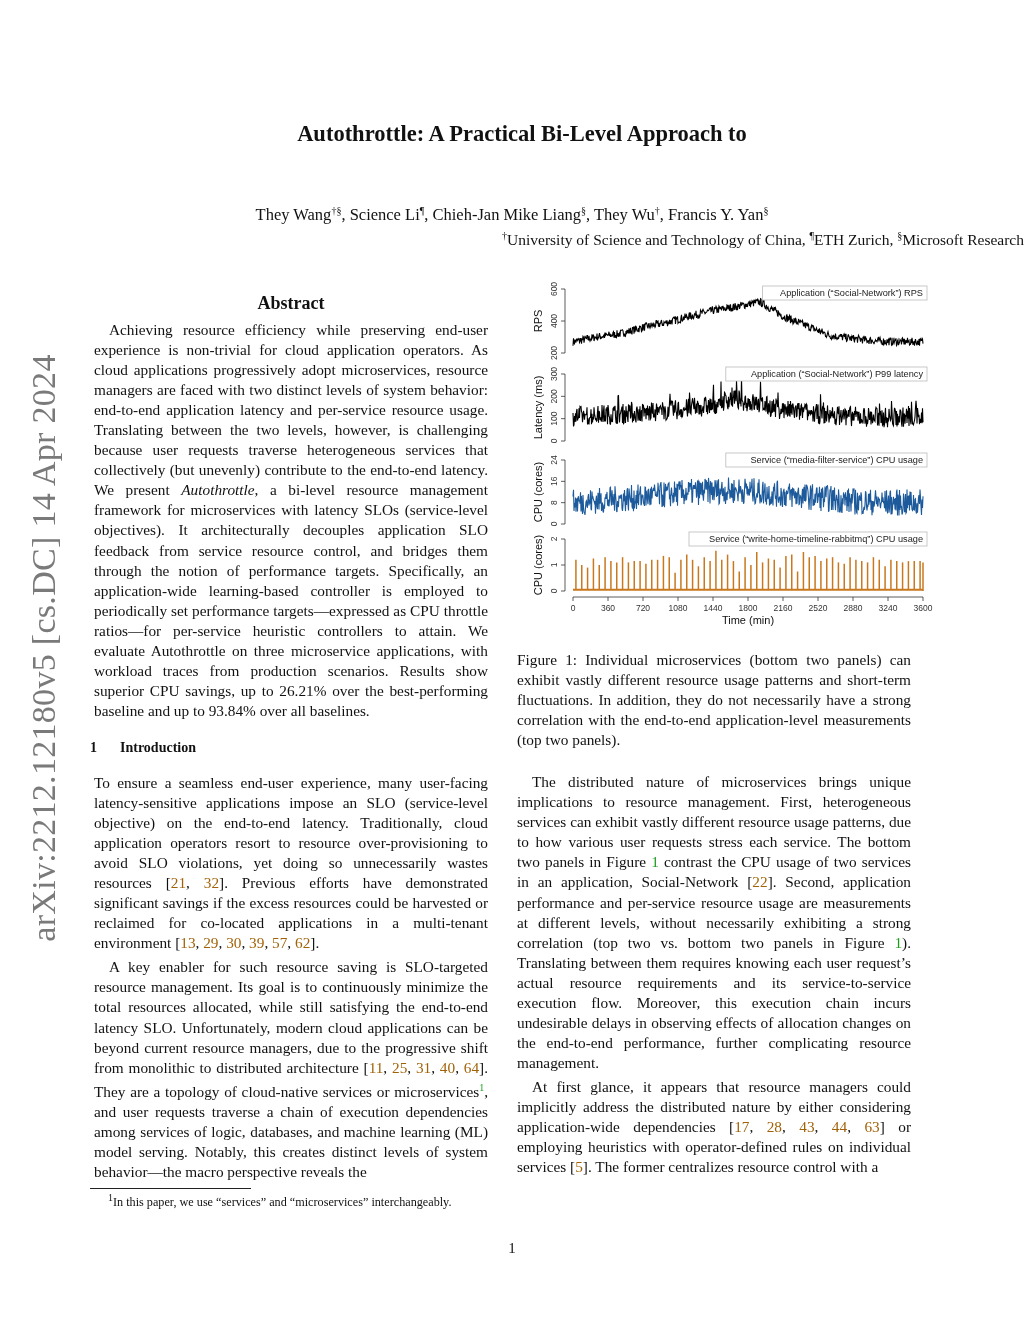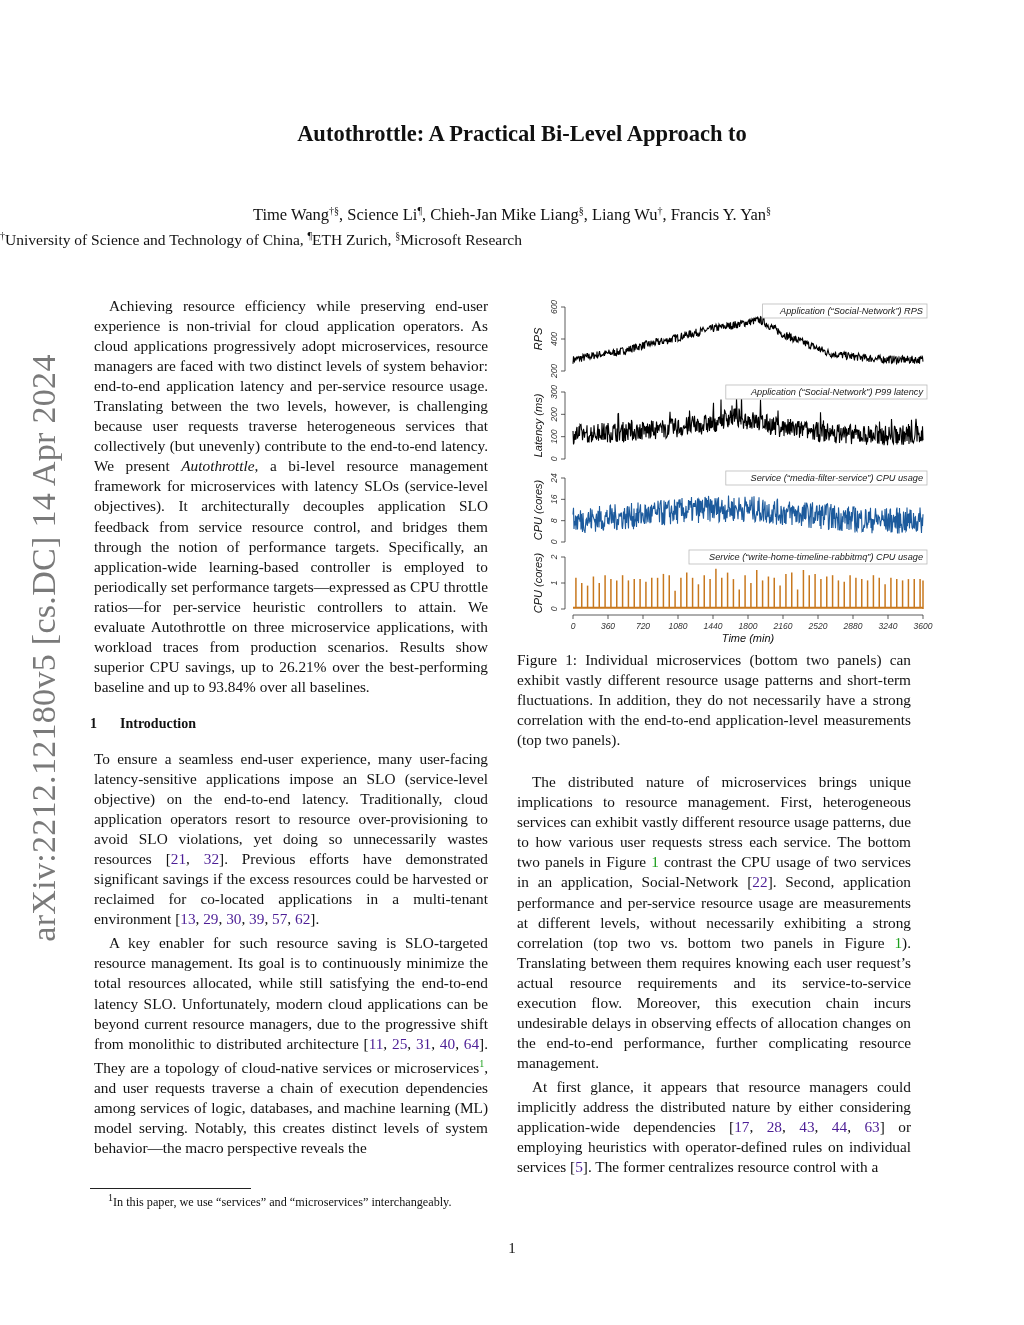--- a/index.html
+++ b/index.html
@@ -1,66 +1,67 @@
 <!DOCTYPE html>
 <html><head>
 <meta charset="utf-8">
 <style>
   html, body { margin: 0; padding: 0; background: #ffffff; }
   body { width: 1024px; height: 1325px; position: relative; overflow: hidden;
          font-family: "Liberation Serif", "DejaVu Serif", serif; color: #111; }
   .title { position: absolute; left: 10px; width: 1024px; top: 118px; text-align: center;
            font-weight: bold; font-size: 22.5px; line-height: 31px; }
   .authors { position: absolute; left: 0; width: 1024px; top: 204px; text-align: center; font-size: 16.5px; }
-  .affil { position: absolute; left: 0; width: 1024px; top: 230px; text-align: left; font-size: 15.5px; }
+  .affil { position: absolute; left: 0; width: 1024px; top: 230px; text-align: right; font-size: 15.5px; }
   sup { font-size: 10px; }
   .arxiv { position: absolute; left: 44px; top: 648px; transform: translate(-50%,-50%) rotate(-90deg);
            white-space: nowrap; font-size: 34px; color: #7a7a7a; letter-spacing: 0.3px; }
   .col { position: absolute; width: 402px; font-size: 15.3px; line-height: 20.05px; text-align: justify; }
   .col.left { left: 90px; top: 292px; }
   .col.right { left: 513px; top: 646px; }
   .col p { margin: 4px; }
   .indent { text-indent: 15px; }
   h2.abs { text-align: center; font-size: 18px; margin: 0 0 6px 0; line-height: 22px; }
   h2.sec { font-size: 14px; margin: 16px 0 14px 0; line-height: 22px; }
   h2.sec .num { display: inline-block; width: 30px; }
-  .cite { color: #4c1d95; }
+  .cite { color: #a16207; }
   .figref { color: #1a9e1a; }
   .caption { margin-bottom: 22px !important; }
   .fn-rule { position: absolute; left: 90px; top: 1188px; width: 161px; border-top: 1px solid #222; }
   .footnote { position: absolute; left: 108px; top: 1192px; font-size: 12.2px; }
   .pagenum { position: absolute; left: 0; width: 1024px; top: 1240px; text-align: center; font-size: 15px; }
-  .fig { position: absolute; left: 520px; top: 295px; width: 420px; height: 350px; font-style: italic; }
+  .fig { position: absolute; left: 520px; top: 277px; width: 420px; height: 350px; }
   .fig svg { width: 420px; height: 350px; display: block; }
   .fig text { font-family: "Liberation Sans", "DejaVu Sans", sans-serif; }
 </style>
 </head>
 <body>
 
 <div class="arxiv">arXiv:2212.12180v5  [cs.DC]  14 Apr 2024</div>
 
 <div class="title">
   <div>Autothrottle: A Practical Bi-Level Approach to</div>
 </div>
 
 <div class="authors">
-  <span><span>Time Wang</span><sup>†§</sup></span>,
+  <span><span>They Wang</span><sup>†§</sup></span>,
   <span><span>Science Li</span><sup>¶</sup></span>,
   <span><span>Chieh-Jan Mike Liang</span><sup>§</sup></span>,
-  <span><span>Liang Wu</span><sup>†</sup></span>,
+  <span><span>They Wu</span><sup>†</sup></span>,
   <span><span>Francis Y. Yan</span><sup>§</sup></span>
 </div>
 
 <div class="affil">
   <sup>†</sup><span>University of Science and Technology of China</span>,
   <sup>¶</sup><span>ETH Zurich</span>,
   <sup>§</sup><span>Microsoft Research</span>
 </div>
 
 <div class="col left">
+  <h2 class="abs">Abstract</h2>
   <p class="indent"><span>Achieving resource efficiency while preserving end-user experience is non-trivial for cloud application operators. As cloud applications progressively adopt microservices, resource managers are faced with two distinct levels of system behavior: end-to-end application latency and per-service resource usage. Translating between the two levels, however, is challenging because user requests traverse heterogeneous services that collectively (but unevenly) contribute to the end-to-end latency. We present </span><em>Autothrottle</em><span>, a bi-level resource management framework for microservices with latency SLOs (service-level objectives). It architecturally decouples application SLO feedback from service resource control, and bridges them through the notion of performance targets. Specifically, an application-wide learning-based controller is employed to periodically set performance targets—expressed as CPU throttle ratios—for per-service heuristic controllers to attain. We evaluate Autothrottle on three microservice applications, with workload traces from production scenarios. Results show superior CPU savings, up to 26.21% over the best-performing baseline and up to 93.84% over all baselines.</span></p>
 
   <h2 class="sec"><span class="num">1</span><span>Introduction</span></h2>
 
   <p><span>To ensure a seamless end-user experience, many user-facing latency-sensitive applications impose an SLO (service-level objective) on the end-to-end latency. Traditionally, cloud application operators resort to resource over-provisioning to avoid SLO violations, yet doing so unnecessarily wastes resources [</span><a class="cite">21</a><span>, </span><a class="cite">32</a><span>]. Previous efforts have demonstrated significant savings if the excess resources could be harvested or reclaimed for co-located applications in a multi-tenant environment [</span><a class="cite">13</a><span>, </span><a class="cite">29</a><span>, </span><a class="cite">30</a><span>, </span><a class="cite">39</a><span>, </span><a class="cite">57</a><span>, </span><a class="cite">62</a><span>].</span></p>
 
   <p class="indent"><span>A key enabler for such resource saving is SLO-targeted resource management. Its goal is to continuously minimize the total resources allocated, while still satisfying the end-to-end latency SLO. Unfortunately, modern cloud applications can be beyond current resource managers, due to the progressive shift from monolithic to distributed architecture [</span><a class="cite">11</a><span>, </span><a class="cite">25</a><span>, </span><a class="cite">31</a><span>, </span><a class="cite">40</a><span>, </span><a class="cite">64</a><span>]. They are a topology of cloud-native services or microservices</span><sup><a class="figref">1</a></sup><span>, and user requests traverse a chain of execution dependencies among services of logic, databases, and machine learning (ML) model serving. Notably, this creates distinct levels of system behavior—the macro perspective reveals the</span></p>
 </div>
 
 <div class="fn-rule"></div>

